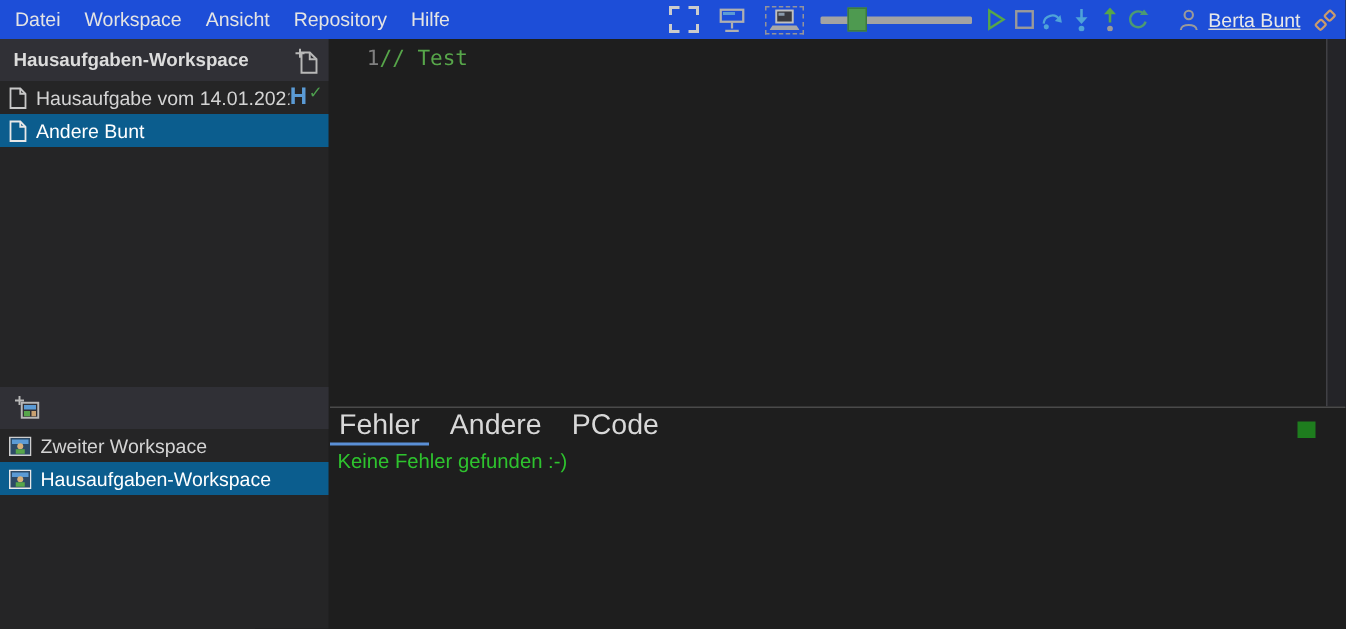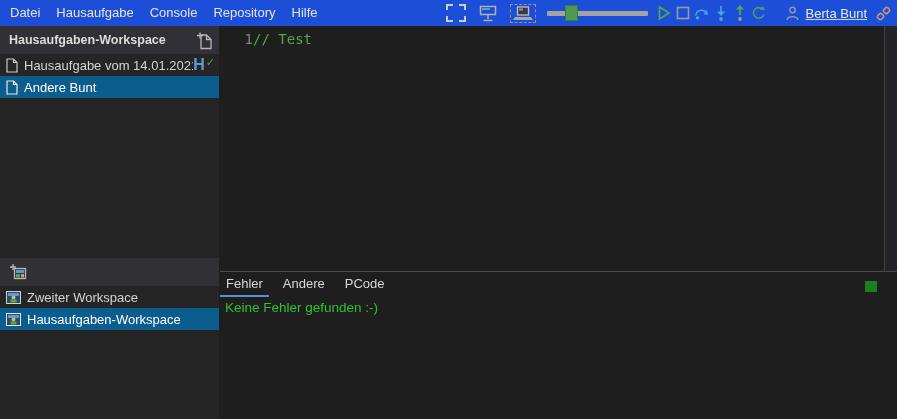--- a/index.html
+++ b/index.html
@@ -66,35 +66,35 @@
     position:absolute; right:0; top:0; width:13px; height:245px;
     background:#242428; border-left:1px solid #404045;
   }
 
   
   .bottom-panel {
     position:absolute; left:220px; top:271px; right:0; bottom:0;
     background:#1e1e1e; border-top:1px solid #4a4a4a;
   }
   .tabs { display:flex; align-items:center; height:25px; padding-left:0; }
-  .tab { font-size:13px; color:#d8d8d8; padding:0 6px; height:25px; line-height:24px; margin-right:8px; cursor:default; }
+  .tab { font-size:19px; color:#d8d8d8; padding:0 6px; height:25px; line-height:24px; margin-right:8px; cursor:default; }
   .tab.active { border-bottom:2px solid #5a8fd6; }
   .panel-message { padding-left:5px; margin-top:3px; font-size:13.5px; color:#2ec32e; }
   .status-square { position:absolute; right:20px; top:9px; width:12px; height:11px; background:#1e7d1e; }
 
   svg { display:block; }
 </style>
 </head>
 <body>
 
 <div class="topbar">
   <div class="menu">
     <span class="menu-item">Datei</span>
-    <span class="menu-item">Hausaufgabe</span>
-    <span class="menu-item">Console</span>
+    <span class="menu-item">Workspace</span>
+    <span class="menu-item">Ansicht</span>
     <span class="menu-item">Repository</span>
     <span class="menu-item">Hilfe</span>
   </div>
 
   <div class="view-icons">
     <span class="icon-btn">
       <svg width="20" height="18" viewBox="0 0 20 18" fill="none" stroke="#cccccc" stroke-width="2">
         <path d="M1 6 V1 H7"></path>
           <path d="M13 1 H19 V6"></path>
           <path d="M19 12 V17 H13"></path>

